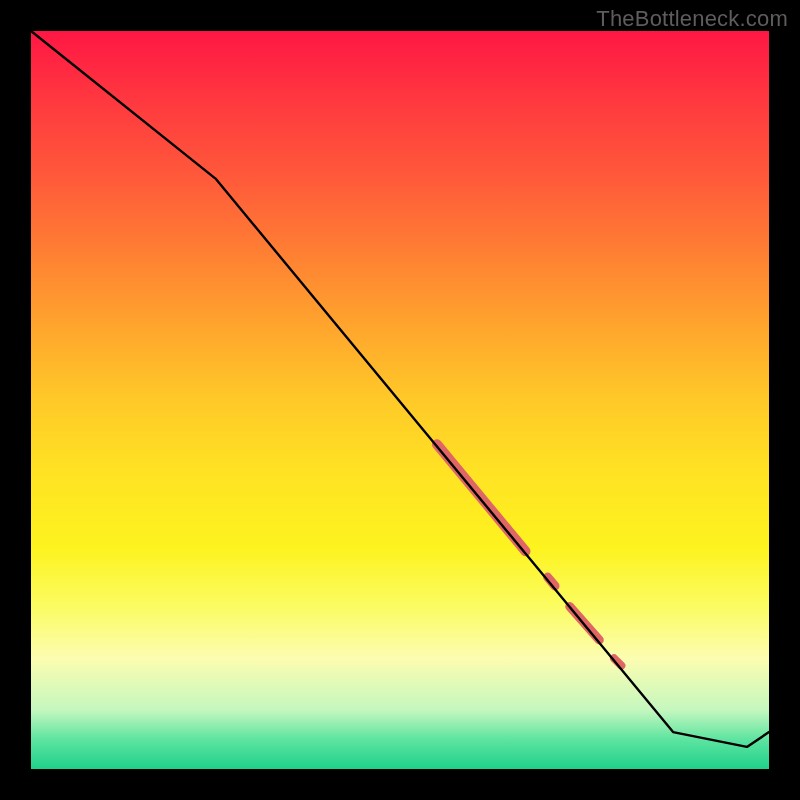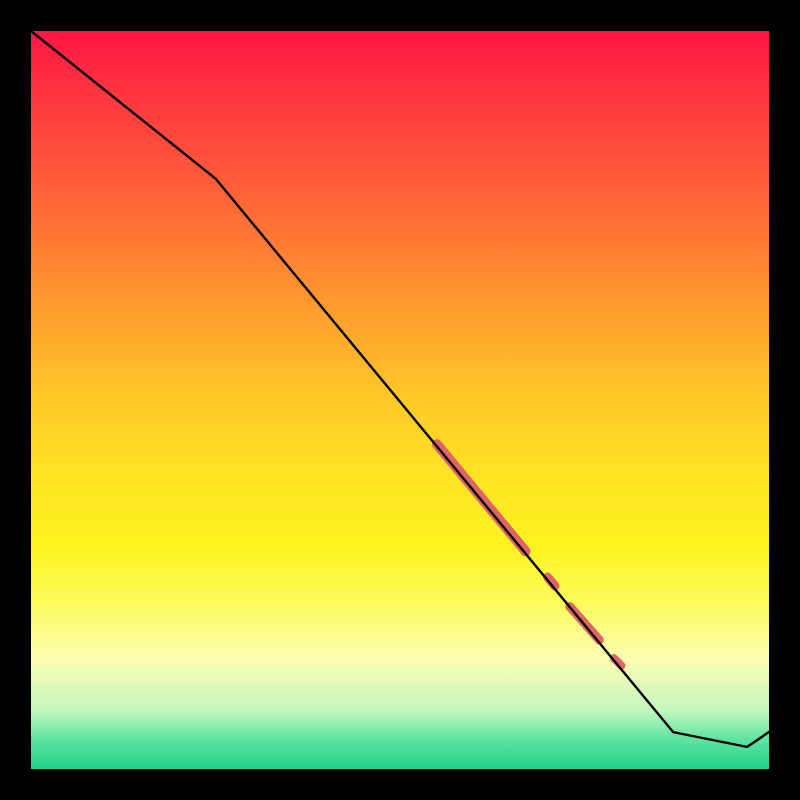--- a/index.html
+++ b/index.html
@@ -59,20 +59,21 @@
     height: 738px;
     overflow: visible;
   }
 </style>
 </head>
 <body>
 
 <div class="frame">
   <div class="plot"></div>
 
+  <div class="watermark">TheBottleneck.com</div>
 
   <svg class="curve" viewBox="0 0 738 738" preserveAspectRatio="none">
     <g id="highlight-layer">
         <line x1="405.9" y1="413.3" x2="494.5" y2="520.3" stroke="#e06666" stroke-width="10" stroke-linecap="round"></line>
         <line x1="516.6" y1="546.1" x2="524.0" y2="555.0" stroke="#e06666" stroke-width="9" stroke-linecap="round"></line>
         <line x1="538.7" y1="575.6" x2="568.3" y2="608.9" stroke="#e06666" stroke-width="9" stroke-linecap="round"></line>
         <line x1="583.0" y1="627.3" x2="590.4" y2="634.7" stroke="#e06666" stroke-width="8" stroke-linecap="round"></line>
       </g>
     <path id="main-line" fill="none" stroke="#000000" stroke-width="2.4" stroke-linejoin="round" stroke-linecap="round" d="M0.0 0.0 L184.5 147.6 L642.1 701.1 L715.9 715.9 L738.0 701.1"></path>
   </svg>

